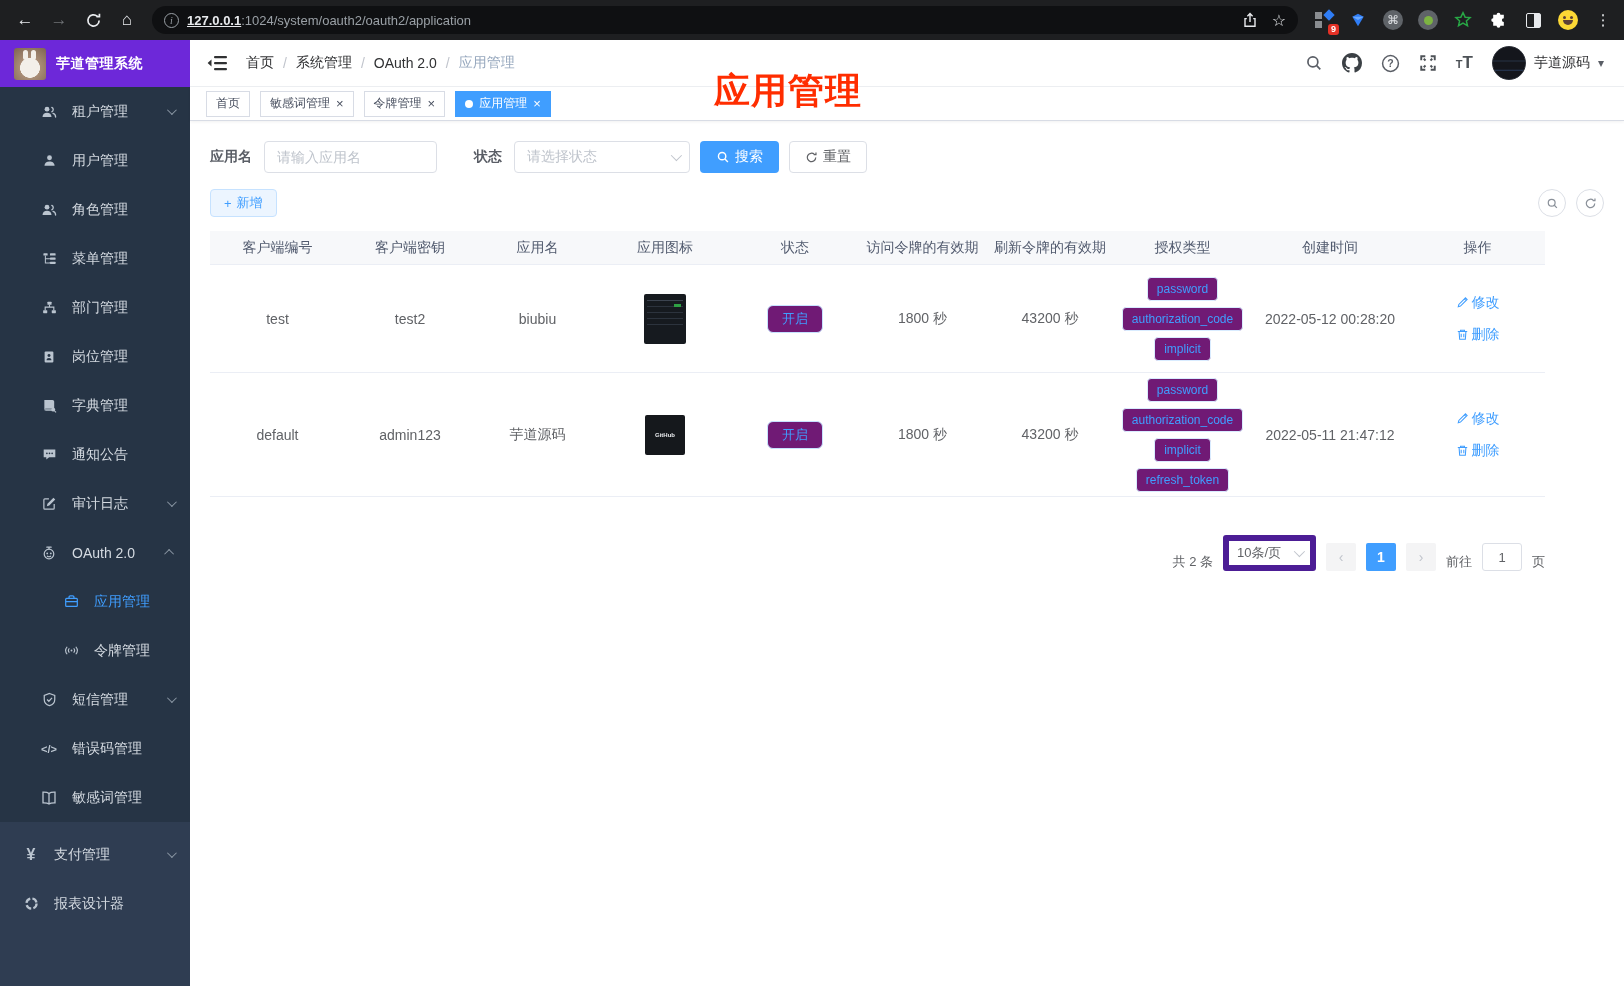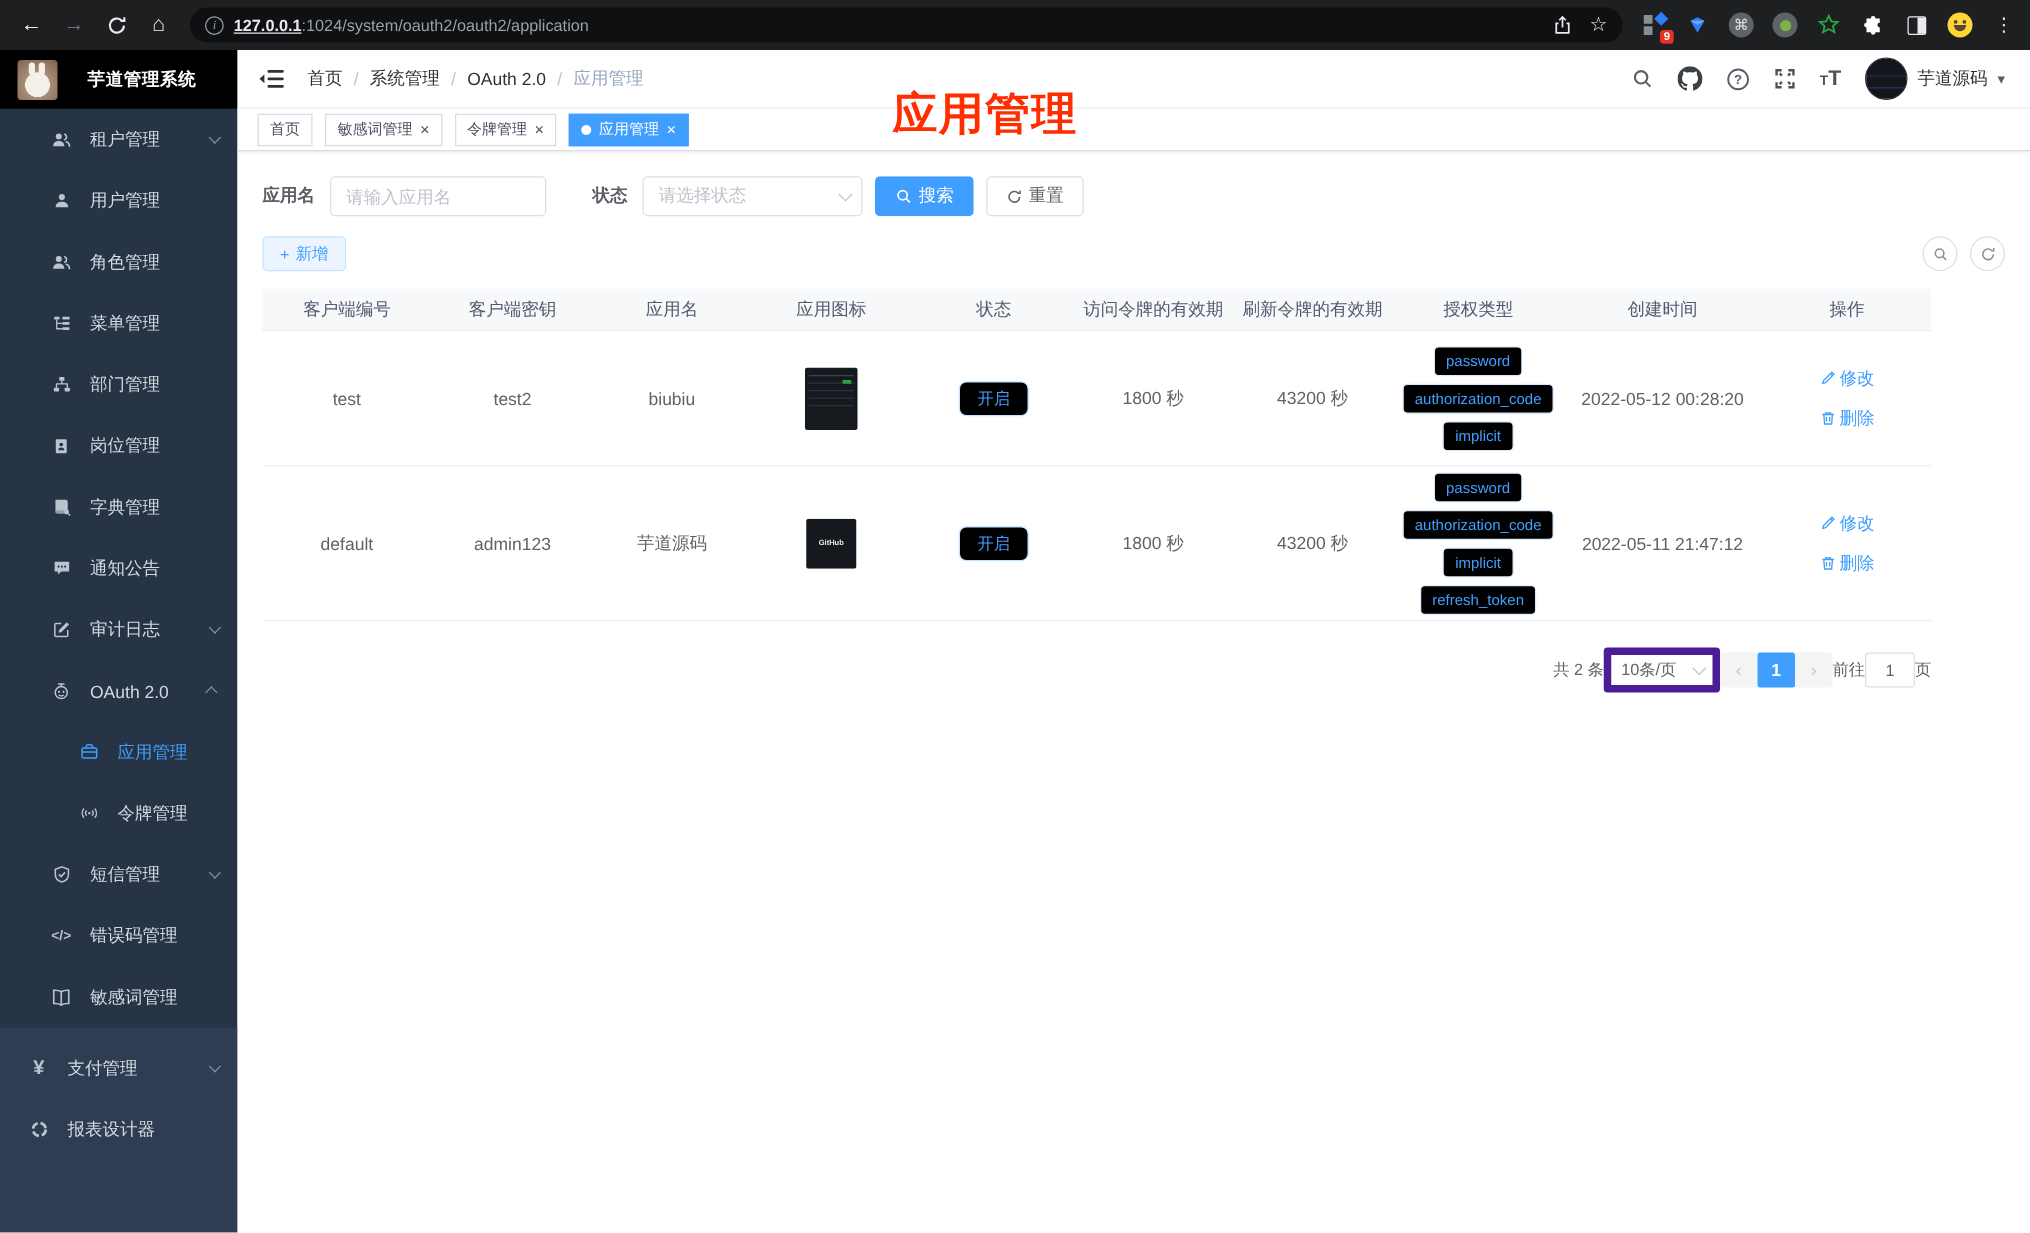--- a/index.html
+++ b/index.html
@@ -30,21 +30,21 @@
   .emoji-face:after { content:""; position:absolute; left:5px; top:10px; width:10px; height:5px; border-radius:0 0 10px 10px; background:#5d4037; }
   .split-sq { width:15px; height:15px; border:1.6px solid #e8eaed; border-radius:2px; position:relative; }
   .split-sq:after { content:""; position:absolute; right:0; top:0; width:45%; height:100%; background:#e8eaed; }
   .kebab { color:#e8eaed; font-size:15px; }
 
   
   .app { flex:1; display:flex; min-height:0; }
 
   
   .sidebar { width:190px; background:#263445; display:flex; flex-direction:column; flex:0 0 auto; }
-  .logo-row { height:47px; background:#000000; display:flex; align-items:center; padding:0 14px; gap:24px; flex:0 0 auto;text-align:center; }
+  .logo-row { height:47px; background:#6d28d9; display:flex; align-items:center; padding:0 14px; gap:10px; flex:0 0 auto;text-align:center; }
   .logo-img { width:32px; height:32px; border-radius:3px; background:radial-gradient(circle at 50% 62%, #f3efe9 0 38%, #a98d76 40%, #7d6450 100%); position:relative; overflow:hidden; }
   .logo-img:before { content:""; position:absolute; left:9px; top:2px; width:5px; height:10px; background:#f3efe9; border-radius:4px; box-shadow:8px 0 0 #f3efe9; }
   .logo-title { color:#fff; font-size:14px; font-weight:700; letter-spacing:.5px; }
   .menu { flex:0 0 auto; }
   .menu-item { height:49px; display:flex; align-items:center; padding:0 16px 0 40px; color:#d4dae1; font-size:14px; cursor:pointer; }
   .menu-item .mi-icon { width:18px; display:flex; justify-content:center; margin-right:14px; color:#bac4cf; flex:0 0 auto; font-size:13px; }
   .menu-item .mi-label { flex:1; white-space:nowrap; }
   .menu-item.sub { padding-left:62px; }
   .menu-item.active { color:#409eff; }
   .menu-item.active .mi-icon { color:#409eff; }
@@ -102,28 +102,28 @@
   .t-row { display:flex; align-items:center; border-bottom:1px solid #ebeef5; }
   .t-head { background:#f7f8fa; height:34px; color:#515a6e; font-weight:400; border-bottom:1px solid #ebeef5; }
   .t-cell { display:flex; align-items:center; justify-content:center; text-align:center; padding:0 4px; overflow:hidden; }
   .c1{width:135px}.c2{width:130px}.c3{width:125px}.c4{width:130px}.c5{width:130px}
   .c6{width:125px}.c7{width:130px}.c8{width:135px}.c9{width:160px}.c10{width:135px}
   .row-1 { height:108px; } .row-2 { height:124px; }
   .app-thumb { width:42px; height:50px; background:#161a1f; border-radius:2px; position:relative; overflow:hidden; }
   .app-thumb:before { content:""; position:absolute; left:3px; top:6px; width:36px; height:1.5px; background:#3c4450; box-shadow:0 6px 0 #2c333d, 0 12px 0 #2c333d, 0 18px 0 #2c333d, 0 24px 0 #2c333d; }
   .app-thumb:after { content:""; position:absolute; right:5px; top:10px; width:7px; height:3px; background:#2ea043; }
   .gh-thumb { width:40px; height:40px; background:#15181c; border-radius:2px; display:flex; align-items:center; justify-content:center; color:#e8eaed; font-size:6px; font-weight:700; }
-  .tag { display:inline-flex; align-items:center; height:24px; padding:0 9px; background:#000000; border:1px solid #d9ecff; border-radius:4px; color:#409eff; font-size:12px; white-space:nowrap; margin:3px 0; }
+  .tag { display:inline-flex; align-items:center; height:24px; padding:0 9px; background:#701a75; border:1px solid #d9ecff; border-radius:4px; color:#409eff; font-size:12px; white-space:nowrap; margin:3px 0; }
   .status-tag { height:28px; padding:0 14px; font-size:13px; border-radius:6px; border-color:#c6e2ff; }
   .grants { display:flex; flex-direction:column; align-items:center; }
   .ops { display:flex; gap:14px;flex-direction:column; }
   .op-link { color:#409eff; font-size:14px; display:inline-flex; align-items:center; gap:3px; cursor:pointer; white-space:nowrap; }
 
   
-  .pagination { width:1335px; margin-top:21px; display:flex; align-items:center; justify-content:flex-end; font-size:13px; color:#606266; }
+  .pagination { width:1335px; margin-top:38px; display:flex; align-items:flex-end; justify-content:flex-end; gap:10px; font-size:13px; color:#606266; }
   .pg-select { width:93px; height:36px; border:6px solid #4c1d95; border-radius:3px; display:flex; align-items:center; justify-content:space-between; padding:0 8px; cursor:pointer; }
   .pg-btn { min-width:30px; height:28px; background:#f4f4f5; border-radius:2px; display:flex; align-items:center; justify-content:center; color:#c0c4cc; font-size:14px; cursor:pointer; }
   .pg-btn.cur { background:#409eff; color:#fff; font-weight:700; }
   .goto-input { width:40px; height:28px; border:1px solid #dcdfe6; border-radius:3px; text-align:center; font-size:13px; color:#606266; outline:none; font-family:inherit; }
 
   svg { display:block; }
 </style>
 </head>
 <body>
 

